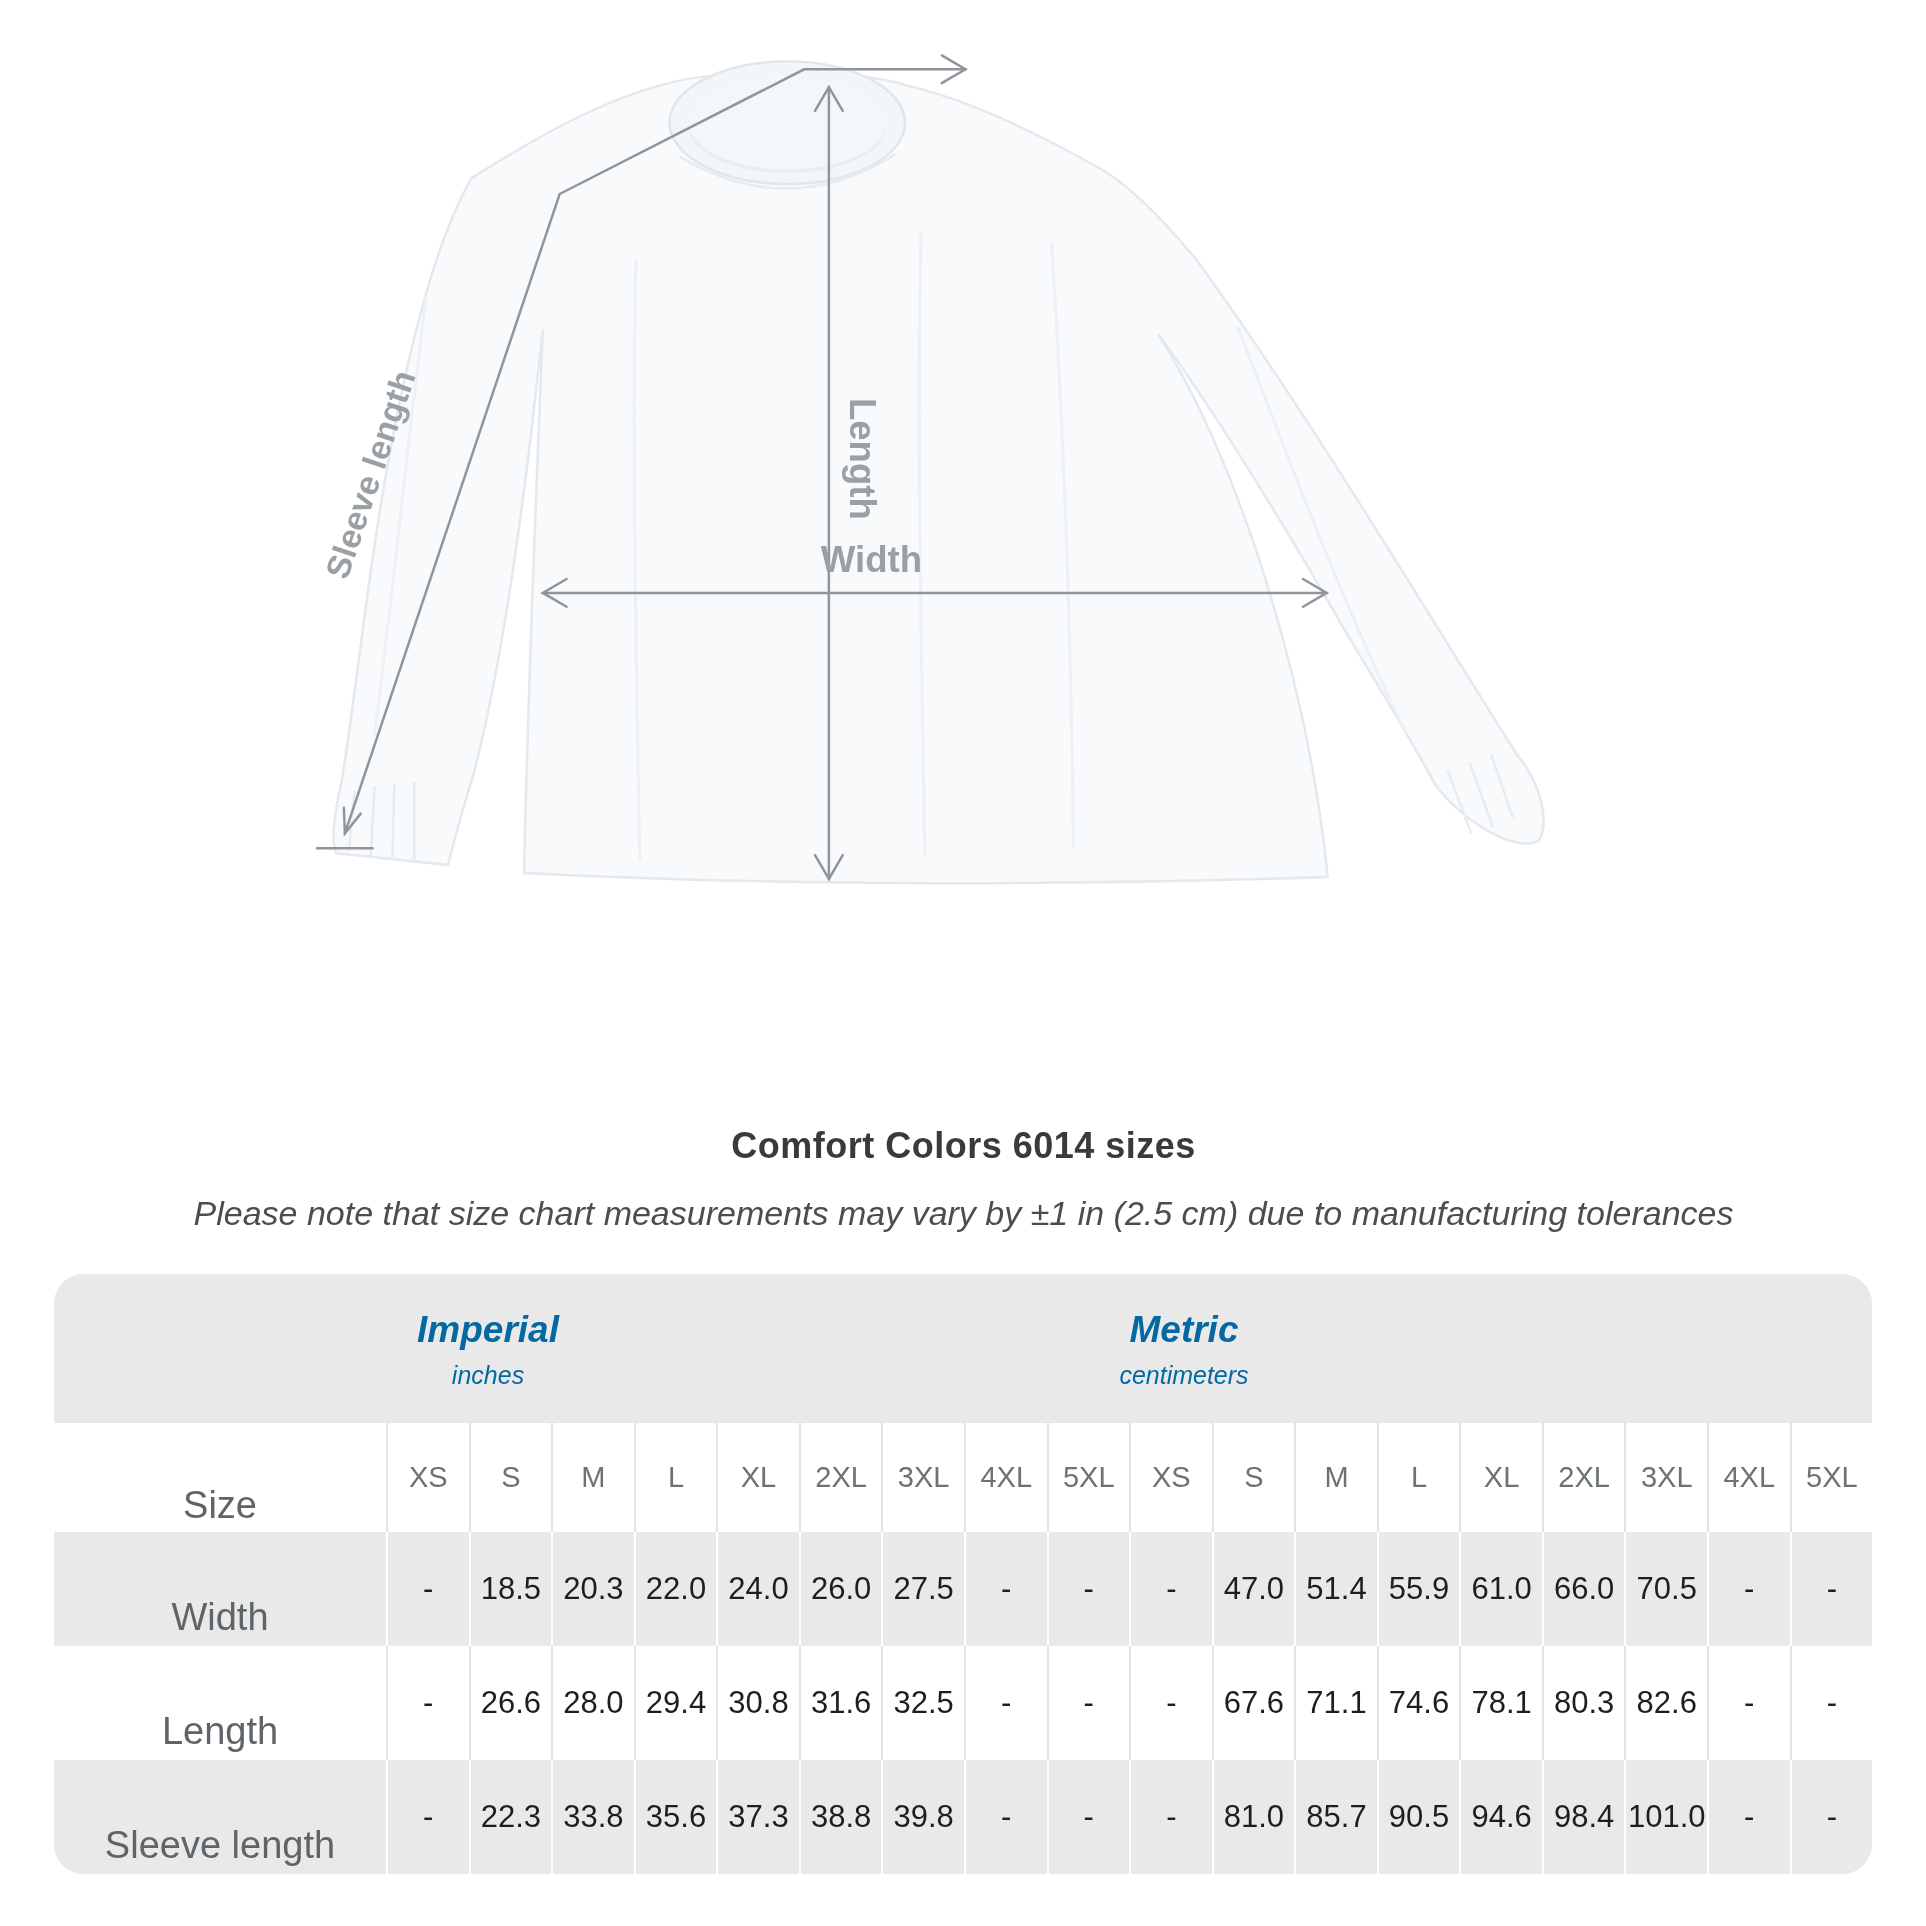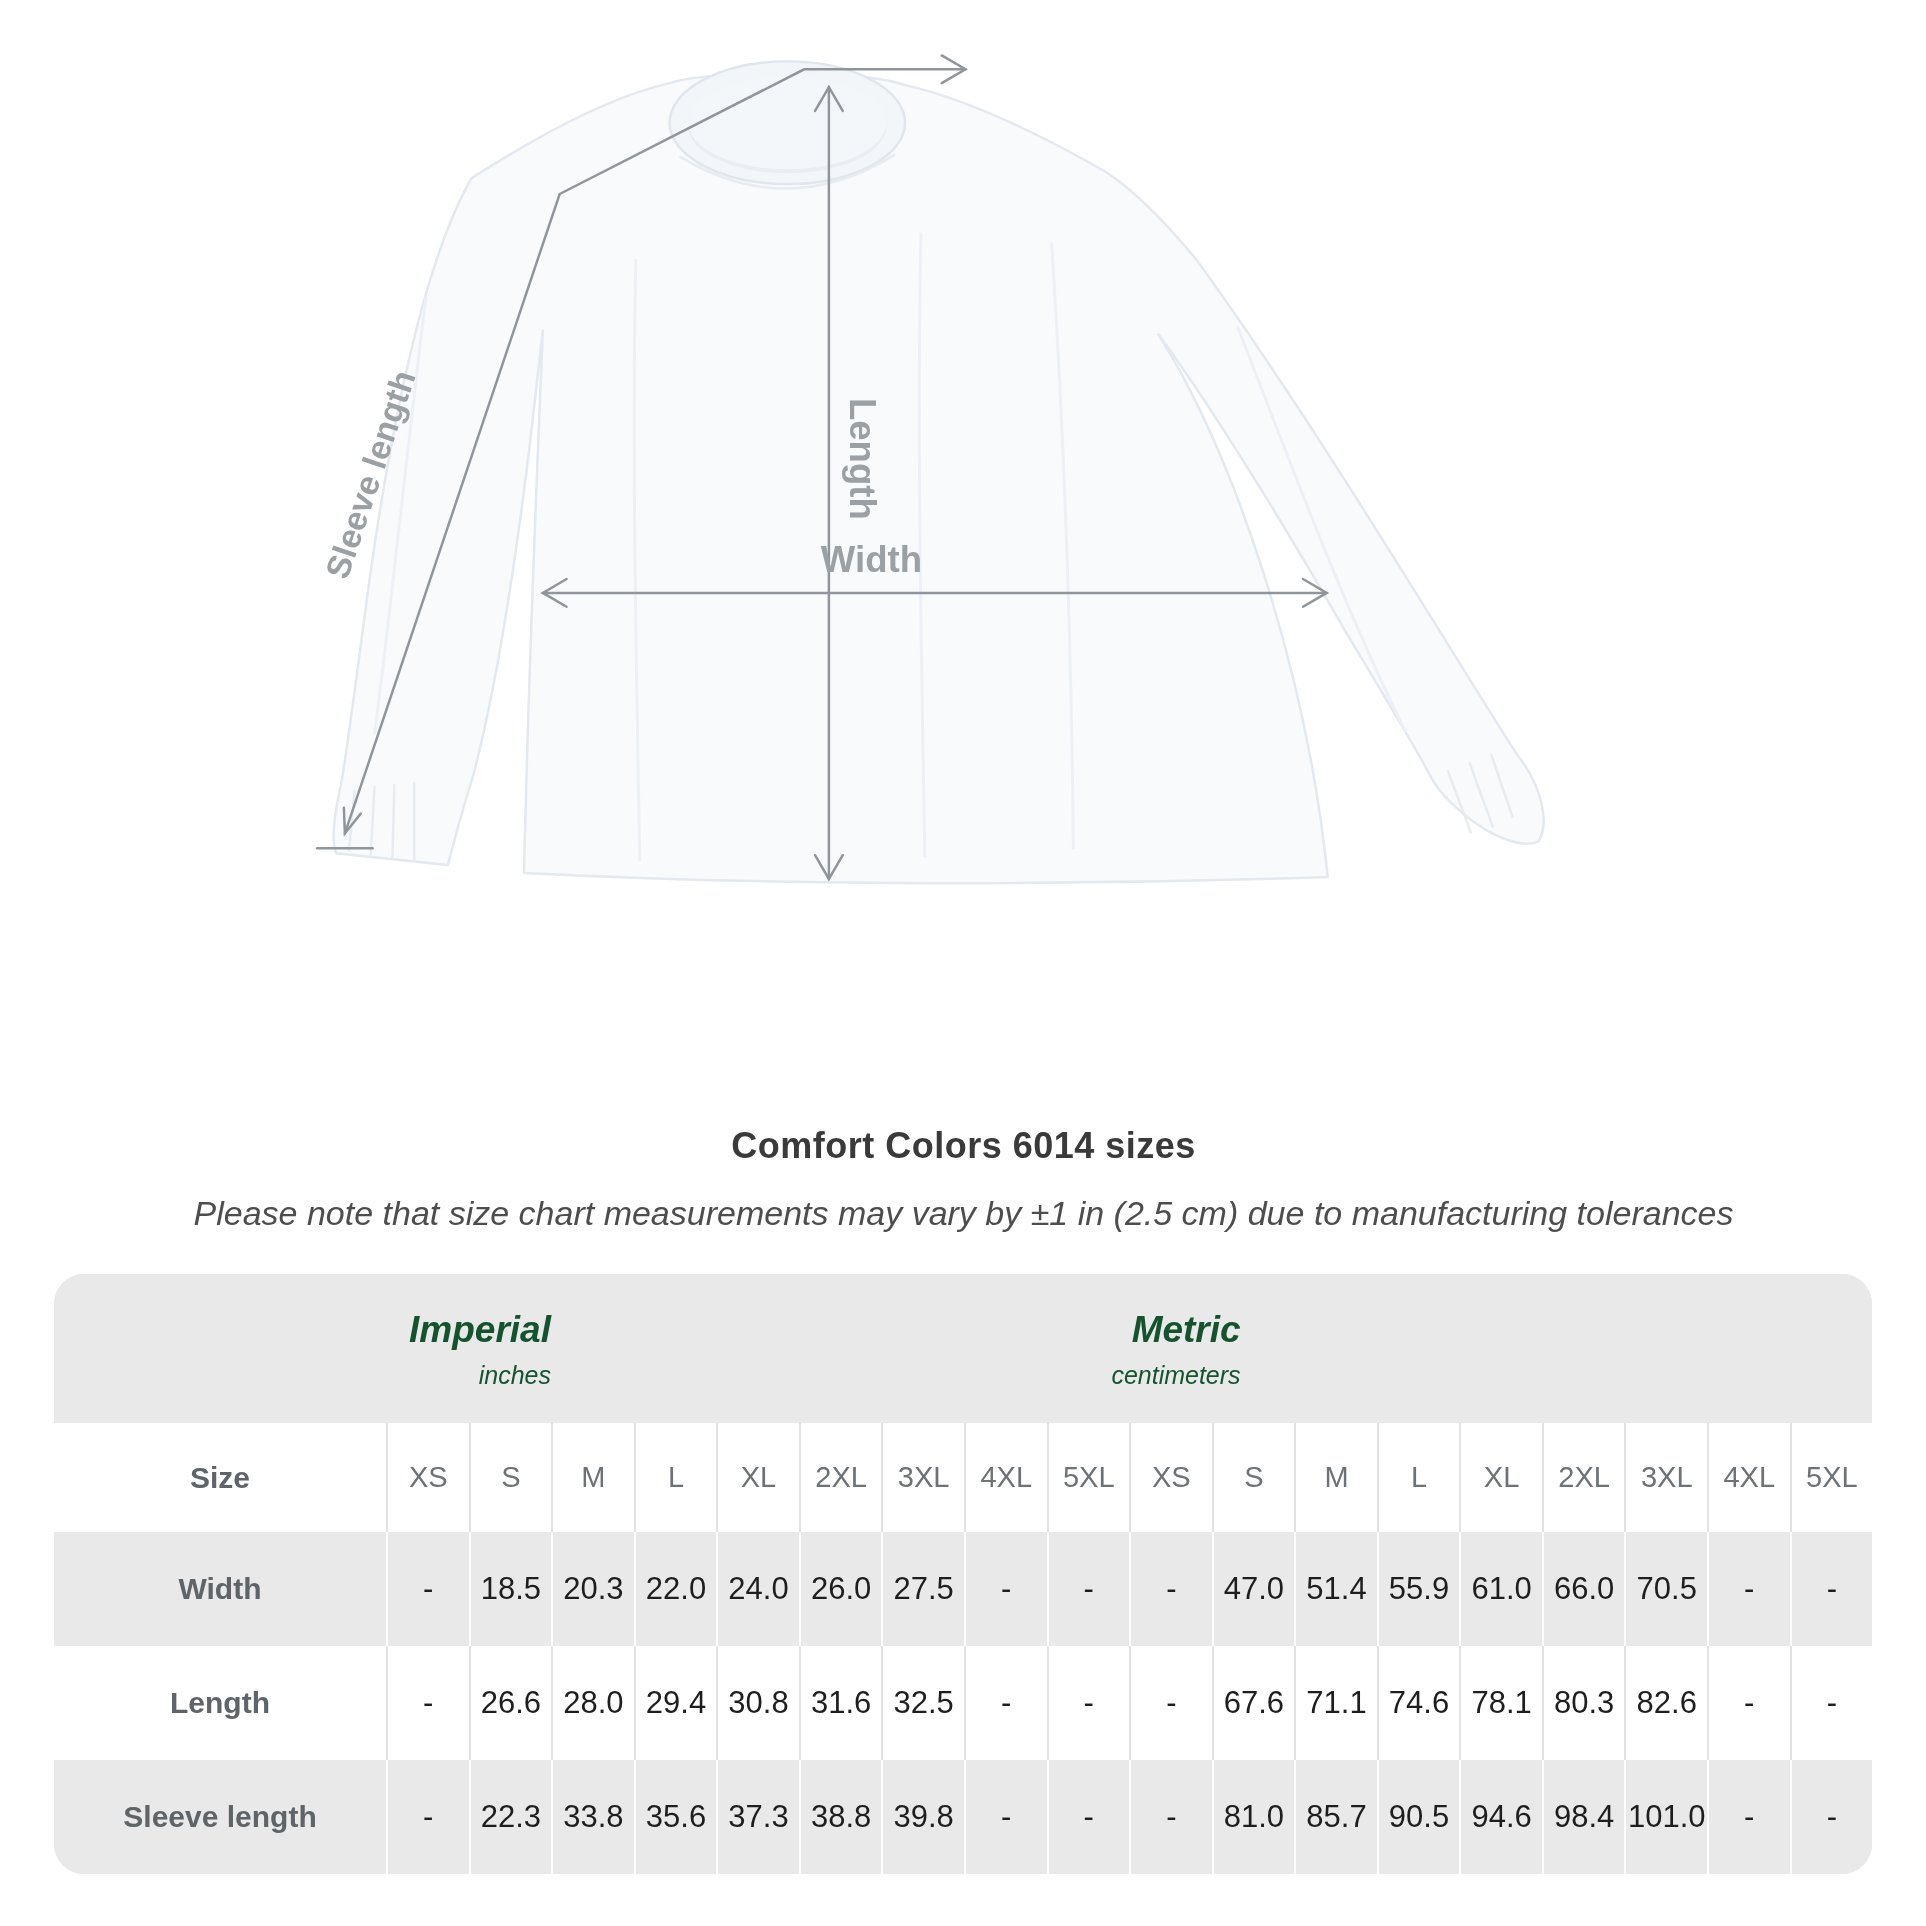--- a/index.html
+++ b/index.html
@@ -19,32 +19,32 @@
     font-size:34px;font-style:italic;color:#4d4d4d;
   }
   
   .size-chart{
     position:absolute;left:54px;top:1274px;width:1818px;
     background:#e9e9e9;border-radius:30px;overflow:hidden;
   }
   .unit-band{position:relative;height:149px;background:#e9e9e9;}
   .unit-head{
     position:absolute;top:50%;transform:translate(-50%,-50%);
-    text-align:right;color:#14532d;white-space:nowrap;
+    text-align:center;color:#0369a1;white-space:nowrap;margin-left:8px;
   }
   .unit-head.imperial{left:426px;}
   .unit-head.metric{left:1122px;}
   .unit-title{font-size:37px;font-weight:bold;font-style:italic;}
   .unit-sub{font-size:25px;font-style:italic;margin-top:10px;}
   .trow{display:flex;width:100%;height:114px;}
   .trow.header-row{height:109px;}
   .trow.white{background:#ffffff;--sep:#e2e2e2;}
   .trow.gray{background:#e9e9e9;--sep:#ffffff;}
   .cell{display:flex;align-items:center;justify-content:center;height:100%;box-sizing:border-box;}
-  .label-cell{width:332px;flex:none;font-weight:bold;font-size:30px;color:#5f6468;}
+  .label-cell{width:332px;flex:none;font-weight:normal;font-size:38px;color:#5f6468;margin-top:28px;}
   .data-cell{flex:1 1 0;border-left:2px solid var(--sep);}
   .size-cell{font-weight:normal;font-size:29px;color:#6d7276;}
   .val-cell{font-size:31px;color:#1e1e1e;}
 </style>
 </head>
 <body>
 
 <div id="stage">
 
   <svg id="diagram" viewBox="0 0 1946 980" xmlns="http://www.w3.org/2000/svg">

